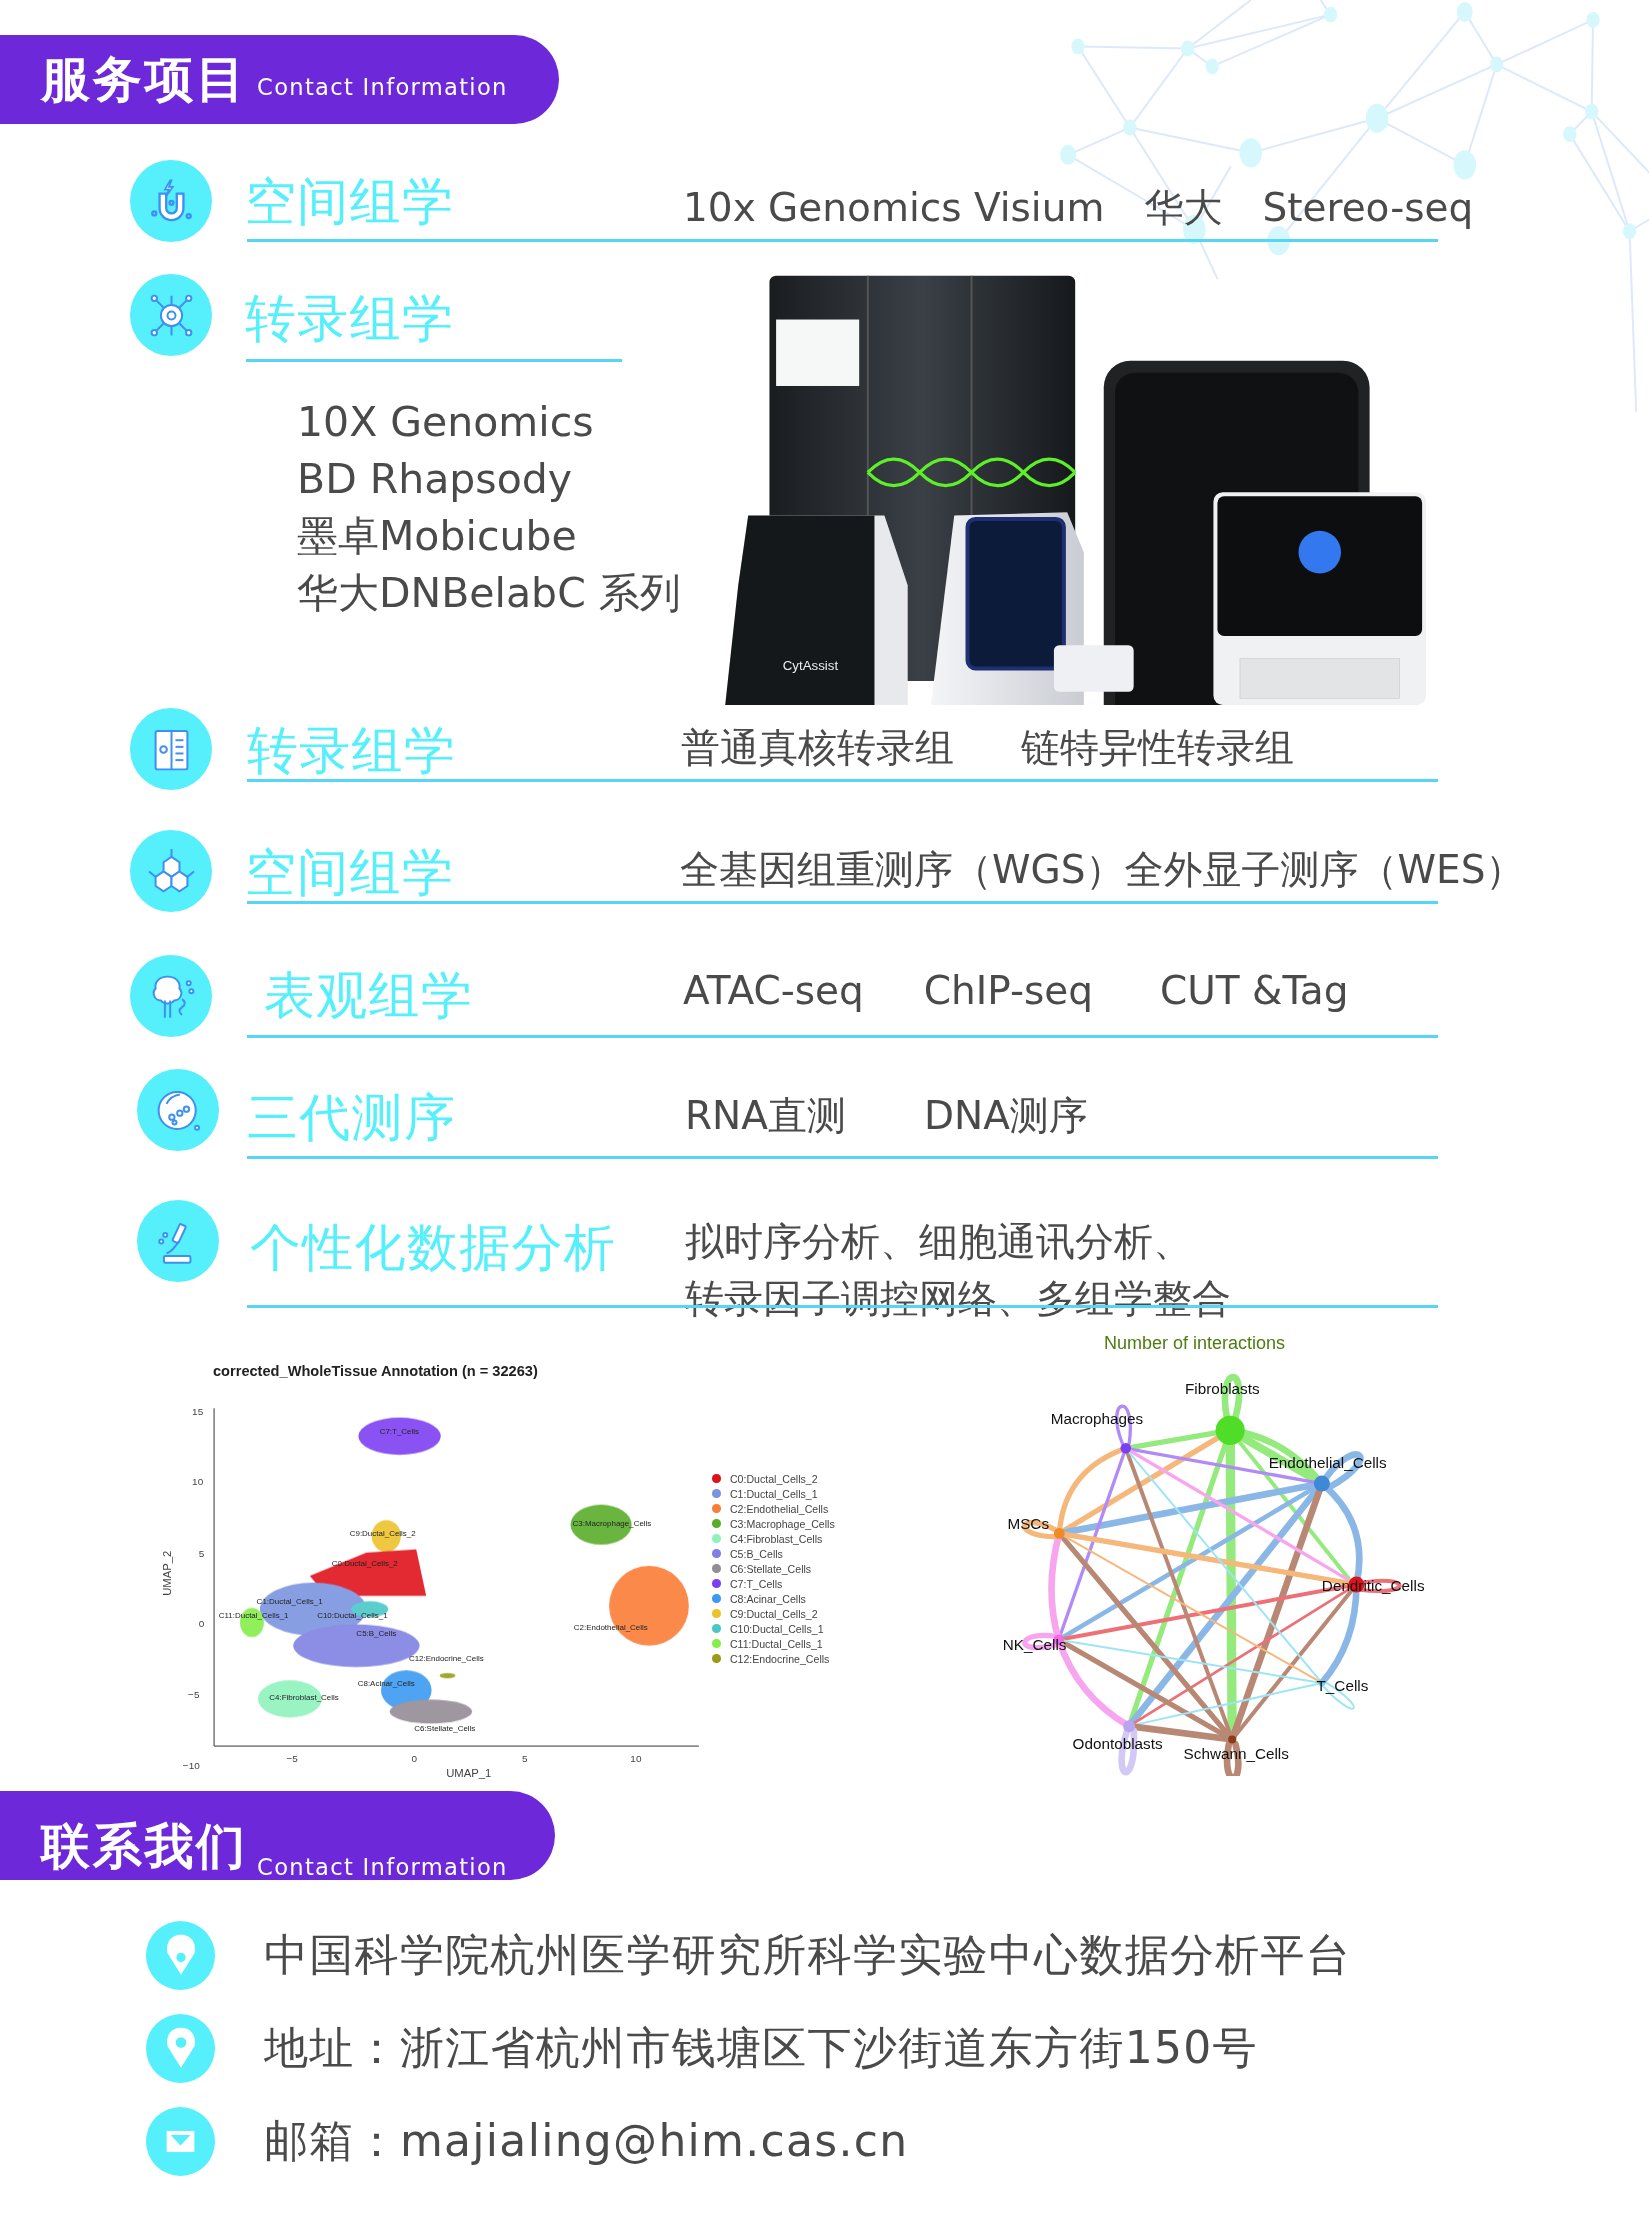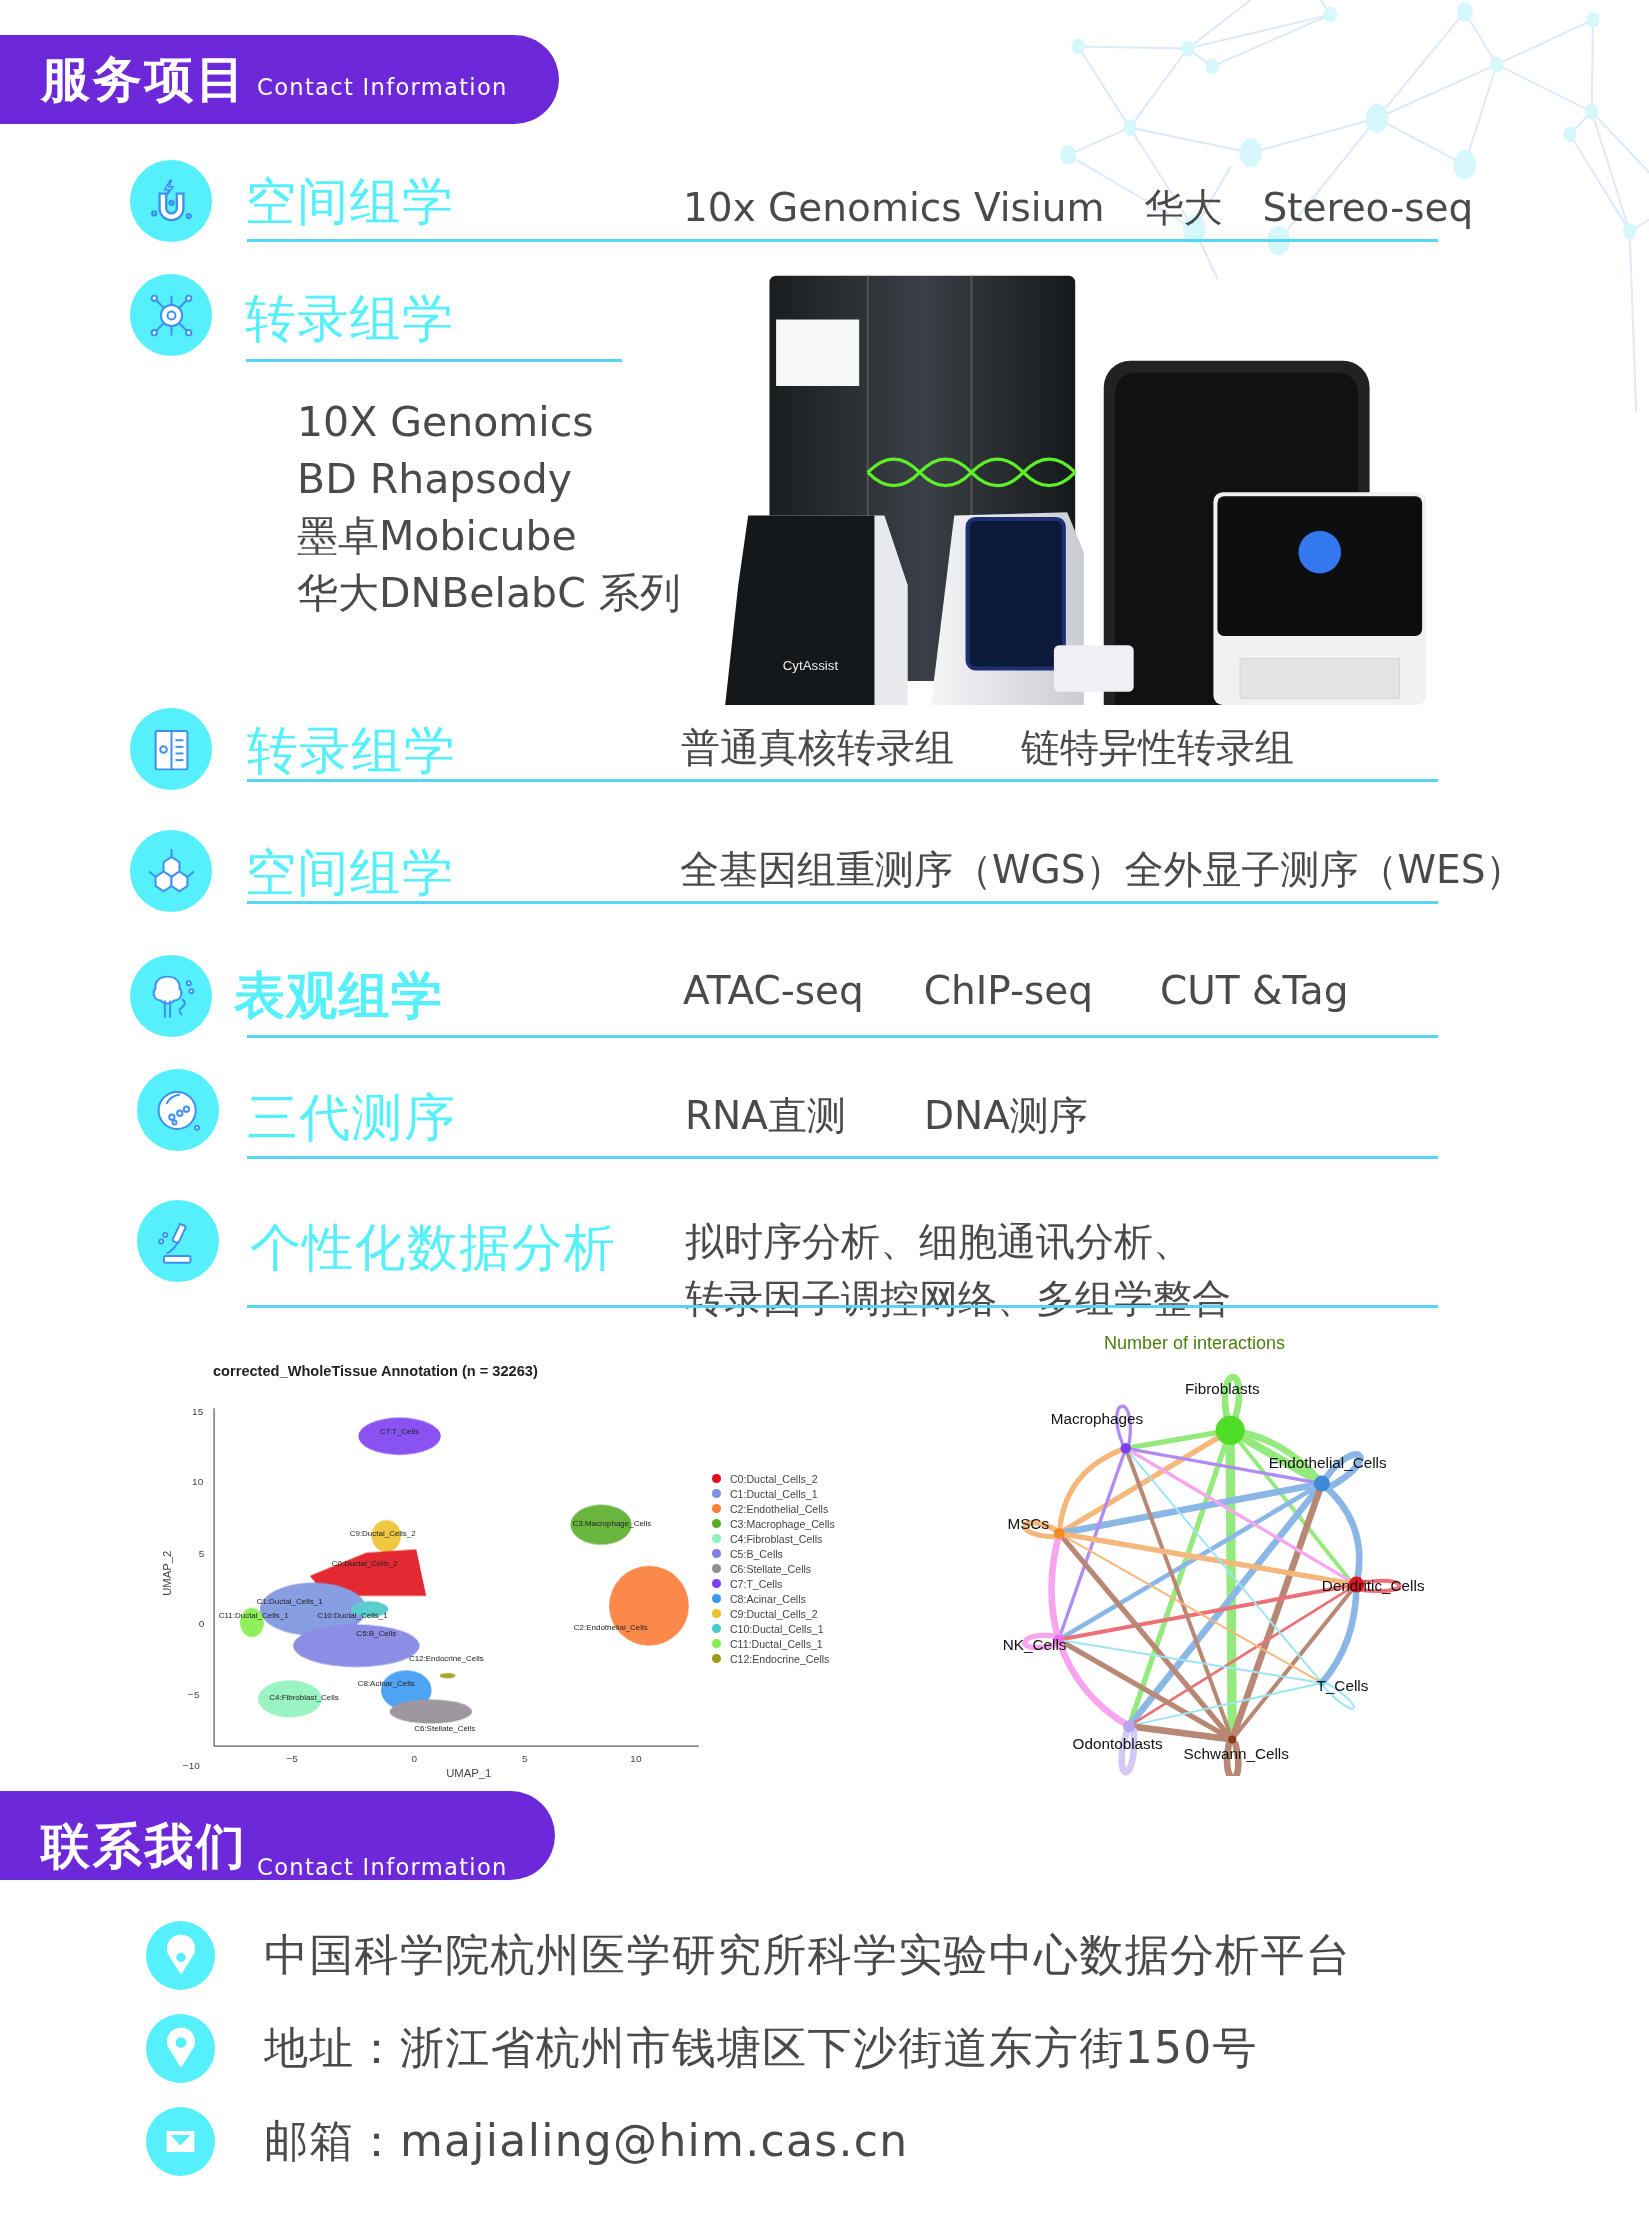--- a/index.html
+++ b/index.html
@@ -211,21 +211,21 @@
   <svg viewBox="0 0 80 80">
       <g fill="#fff" stroke="#3d8ff2" stroke-width="3">
     <path d="M34 10 c-12 0 -20 8 -18 18 c-6 6 -2 18 8 18 c4 6 16 6 20 0 c10 0 14 -12 8 -18 c2 -10 -6 -18 -18 -18z"></path>
     <path d="M30 46 V72 M38 46 V72" fill="none"></path>
     <path d="M56 44 q8 6 0 12 q-8 6 0 12" fill="none"></path>
         <circle cx="66" cy="20" r="3"></circle>
         <circle cx="70" cy="32" r="3"></circle>
       </g>
     </svg>
 </div>
-<div class="cat-title" style="left:234px;top:962px;font-weight:bold;">表观组学</div>
+<div class="cat-title" style="left:264px;top:962px;">表观组学</div>
 <div class="cat-detail" style="left:683px;top:968px;">
   <span>ATAC-seq</span><span style="margin-left:60px">ChIP-seq</span><span style="margin-left:67px">CUT &amp;Tag</span>
 </div>
 <div class="cat-line" style="left:247px;top:1035px;width:1191px;"></div>
 
 <div class="icon-circle" style="left:137px;top:1069px;">
   <svg viewBox="0 0 80 80">
       <g fill="#fff" stroke="#3d8ff2" stroke-width="3">
     <circle cx="38" cy="40" r="28"></circle>
         <path d="M22 30 q6 -12 20 -14" fill="none"></path>

